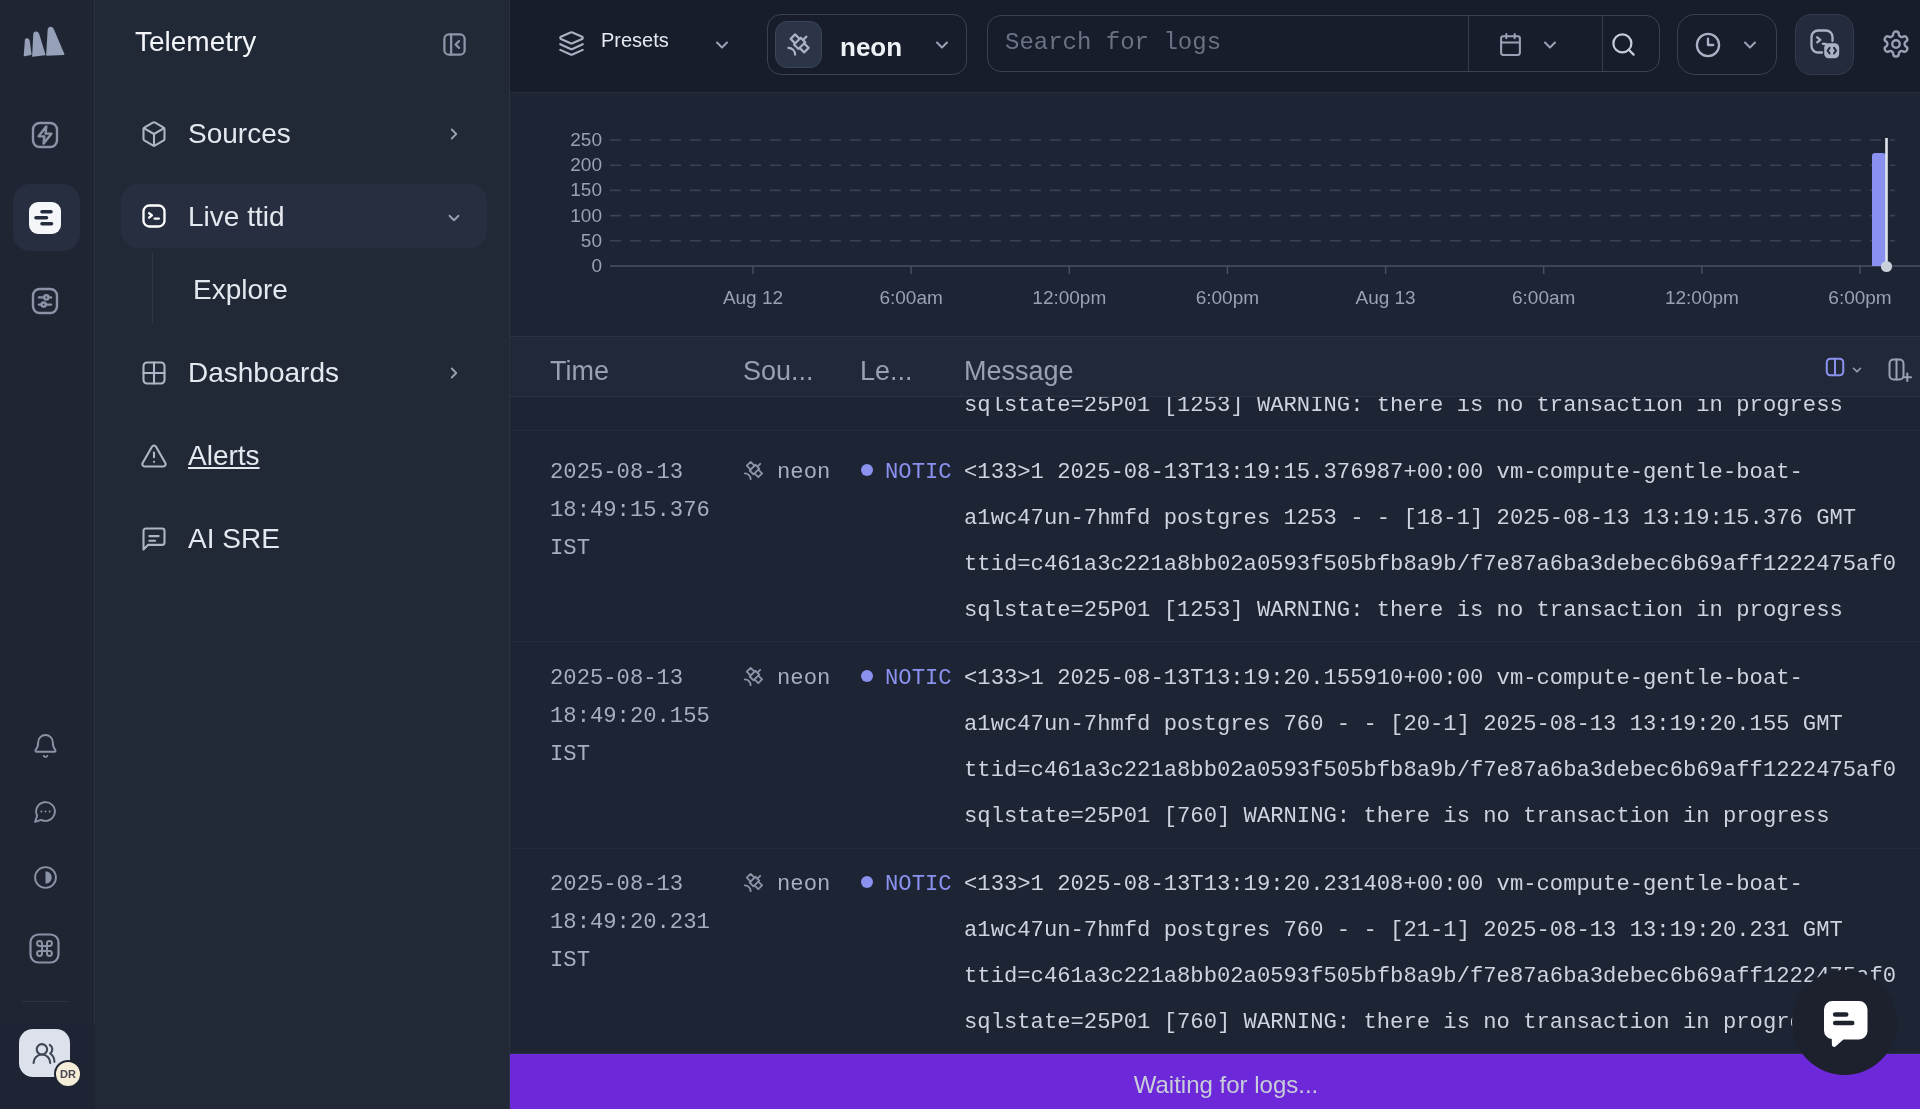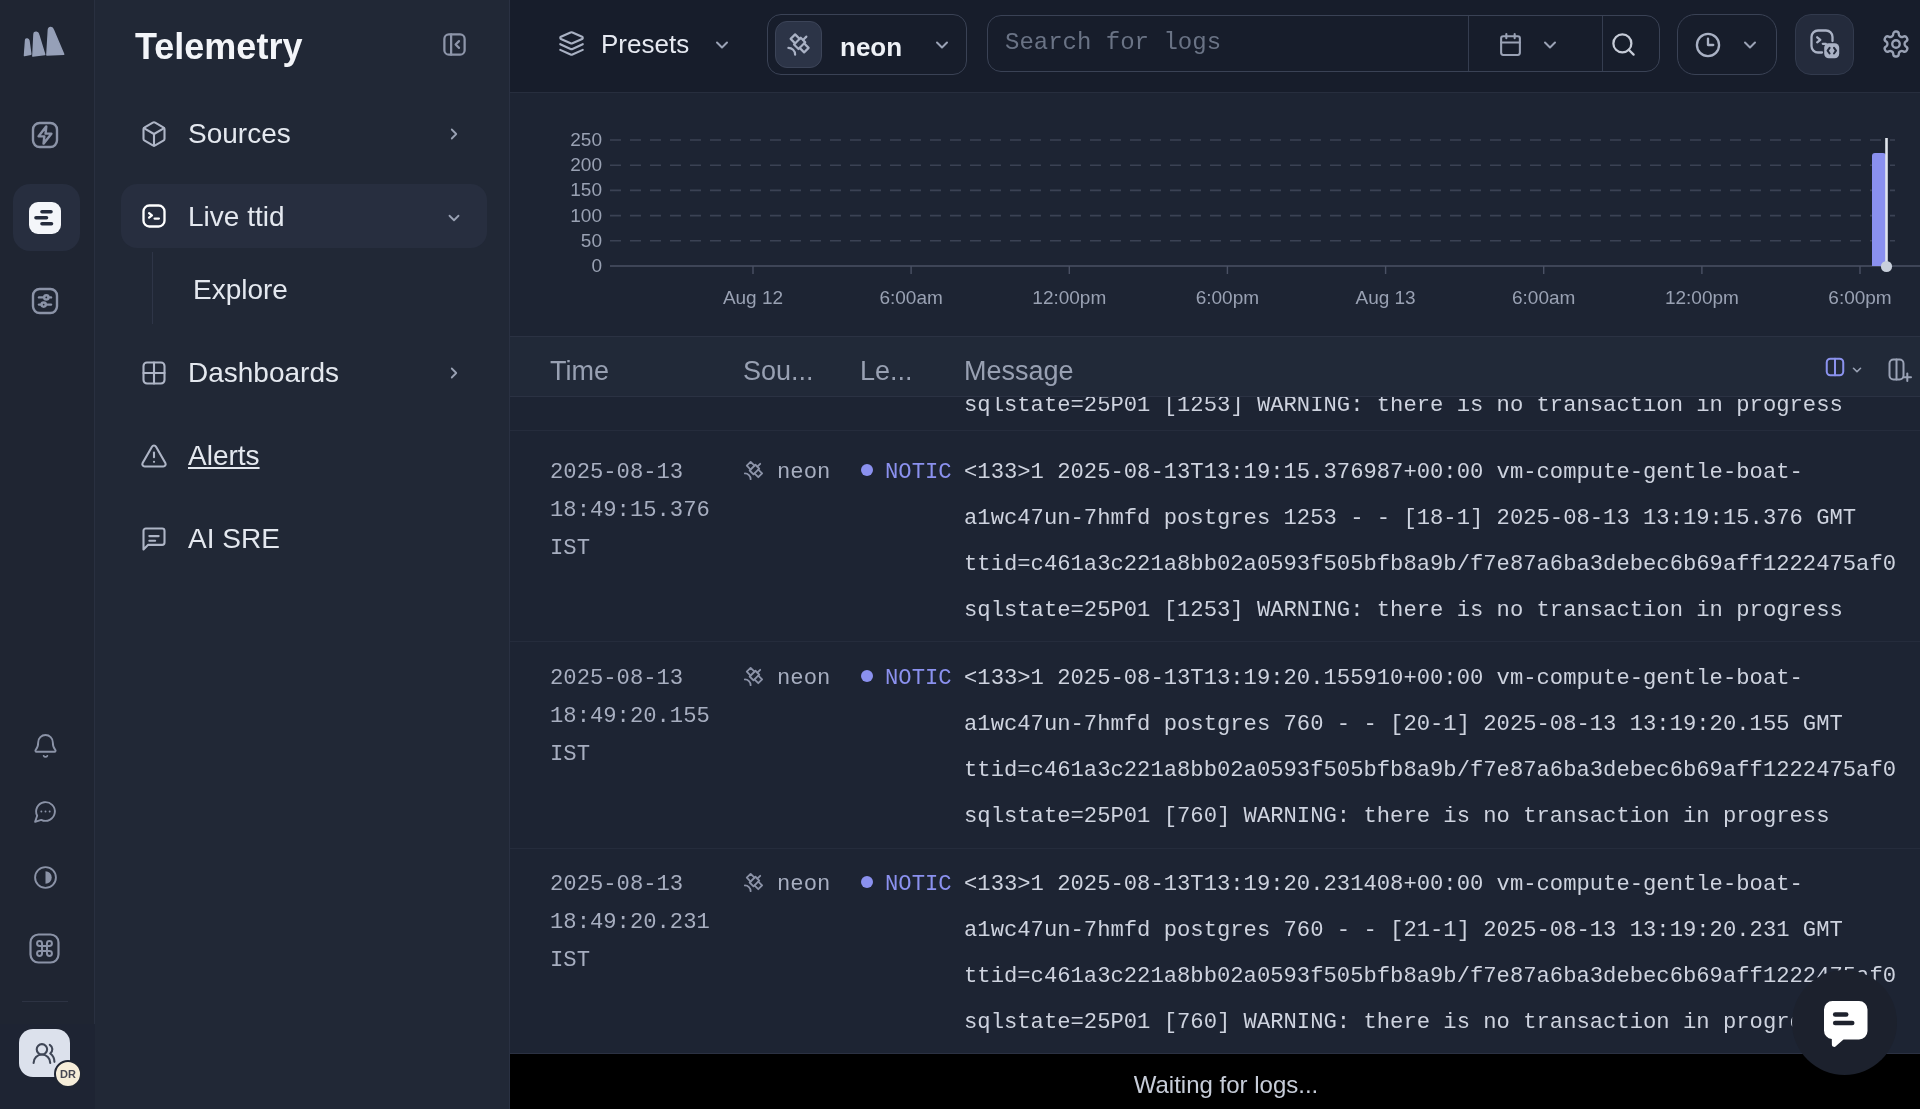--- a/index.html
+++ b/index.html
@@ -17,21 +17,21 @@
   .navtxt { color:#e4e8ef; font-size:28px; line-height:28px; }
 
   #main { position:absolute; left:510px; top:0; width:1410px; height:1109px;
     background:#1d2433; }
   #topbar { position:absolute; left:0; top:0; width:1410px; height:93px;
     background:#171d2b; border-bottom:1px solid #272e3e; }
   #thead { position:absolute; left:0; top:336px; width:1410px; height:61px;
     background:#212938; border-top:1px solid #2b3243; border-bottom:1px solid #2b3243; z-index:5; }
   .hlabel { position:absolute; top:19px; color:#98a0b2; font-size:27px; }
   #footer { position:absolute; left:0; top:1053px; width:1410px; height:56px;
-    background:#000000; border-top:1px solid #2b3142; z-index:6; }
+    background:#6d28d9; border-top:1px solid #2b3142; z-index:6; }
 
   .divider { position:absolute; left:0; width:1410px; height:1px; background:#252c3c; }
   .t-time { position:absolute; left:40px; color:#a7aec0; font-size:22.2px; line-height:38px; white-space:pre;
     font-family:"Liberation Mono", monospace; }
   .t-src  { position:absolute; left:267px; color:#a7aec0; font-size:22.2px; line-height:38px;
     font-family:"Liberation Mono", monospace; }
   .t-lvl  { position:absolute; left:375px; color:#8b91ef; font-size:22.2px; line-height:38px;
     font-family:"Liberation Mono", monospace; }
   .t-msg  { position:absolute; left:454px; width:956px; color:#ced3df; font-size:22.2px; line-height:46px;
     white-space:pre; overflow:hidden; font-family:"Liberation Mono", monospace; }
@@ -108,21 +108,21 @@
   <svg class="abs" style="left:30px; top:1041px;" width="28" height="25" viewBox="0 0 24 24" fill="none" stroke="#3f4656" stroke-width="2" stroke-linecap="round" stroke-linejoin="round">
     <path d="M18 21a8 8 0 0 0-16 0"></path>
     <circle cx="10" cy="8" r="5"></circle>
     <path d="M22 20c0-3.37-2-6.5-4-8a5 5 0 0 0-.45-8.3"></path>
   </svg>
   <div class="abs" style="left:54px; top:1060px; width:28px; height:28px; border-radius:50%; background:#f6edd9;
        border:2px solid #1f2532; color:#474753; font-size:11px; font-weight:bold; text-align:center; line-height:24px; z-index:3;">DR</div>
 </div>
 
 <div id="sidebar">
-  <div class="abs" style="left:40px; top:26px; color:#f3f5f9; font-size:36px; font-weight:bold;">Telemetry</div>
+  <div class="abs" style="left:40px; top:26px; color:#f3f5f9; font-size:28px; font-weight:normal;">Telemetry</div>
   <svg class="abs" style="left:346px; top:31px;" width="27" height="27" viewBox="0 0 24 24" fill="none" stroke="#8d95a9" stroke-width="2" stroke-linecap="round" stroke-linejoin="round">
     <rect x="3" y="3" width="18" height="18" rx="4"></rect>
     <path d="M9 3v18"></path>
       <path d="m16 15-3-3 3-3"></path>
   </svg>
 
   <svg class="abs" style="left:45px; top:120px;" width="28" height="28" viewBox="0 0 24 24" fill="none" stroke="#aeb5c6" stroke-width="1.8" stroke-linecap="round" stroke-linejoin="round">
     <path d="M21 8a2 2 0 0 0-1-1.73l-7-4a2 2 0 0 0-2 0l-7 4A2 2 0 0 0 3 8v8a2 2 0 0 0 1 1.73l7 4a2 2 0 0 0 2 0l7-4A2 2 0 0 0 21 16Z"></path>
     <path d="m3.3 7 8.7 5 8.7-5"></path>
       <path d="M12 22V12"></path>
@@ -171,21 +171,21 @@
   <div class="abs navtxt" style="left:93px; top:525px;">AI SRE</div>
 </div>
 
 <div id="main">
   <div id="topbar">
     <svg class="abs" style="left:48px; top:30px;" width="27" height="27" viewBox="0 0 24 24" fill="none" stroke="#a9b1c3" stroke-width="1.9" stroke-linecap="round" stroke-linejoin="round">
       <path d="M12.83 2.18a2 2 0 0 0-1.66 0L2.6 6.08a1 1 0 0 0 0 1.83l8.58 3.91a2 2 0 0 0 1.66 0l8.58-3.9a1 1 0 0 0 0-1.83Z"></path>
       <path d="m22 17.65-9.17 4.16a2 2 0 0 1-1.66 0L2 17.65"></path>
       <path d="m22 12.65-9.17 4.16a2 2 0 0 1-1.66 0L2 12.65"></path>
     </svg>
-    <div class="abs" style="left:91px; top:29px; color:#e6e9f1; font-size:26px;">Presets</div>
+    <div class="abs" style="left:91px; top:29px; color:#e6e9f1; font-size:20px;">Presets</div>
     <svg class="abs" style="left:202px; top:35px;" width="20" height="20" viewBox="0 0 24 24" fill="none" stroke="#9aa2b5" stroke-width="2.4" stroke-linecap="round" stroke-linejoin="round">
       <path d="m6 9 6 6 6-6"></path>
     </svg>
 
     <div class="pill" style="left:257px; width:200px;">
       <div class="abs" style="left:7px; top:6px; width:47px; height:47px; border-radius:12px; background:#2c3447; border:1px solid #3c4458;"></div>
       <svg class="abs" style="left:17px; top:16px;" width="27" height="27" viewBox="0 0 24 24" fill="none" stroke="#a9b1c4" stroke-width="1.9" stroke-linecap="round" stroke-linejoin="round">
         <path d="M13 7 9 3 5 7l4 4"></path>
           <path d="m17 11 4 4-4 4-4-4"></path>
         <path d="m8 12 4 4 6-6-4-4Z"></path>

